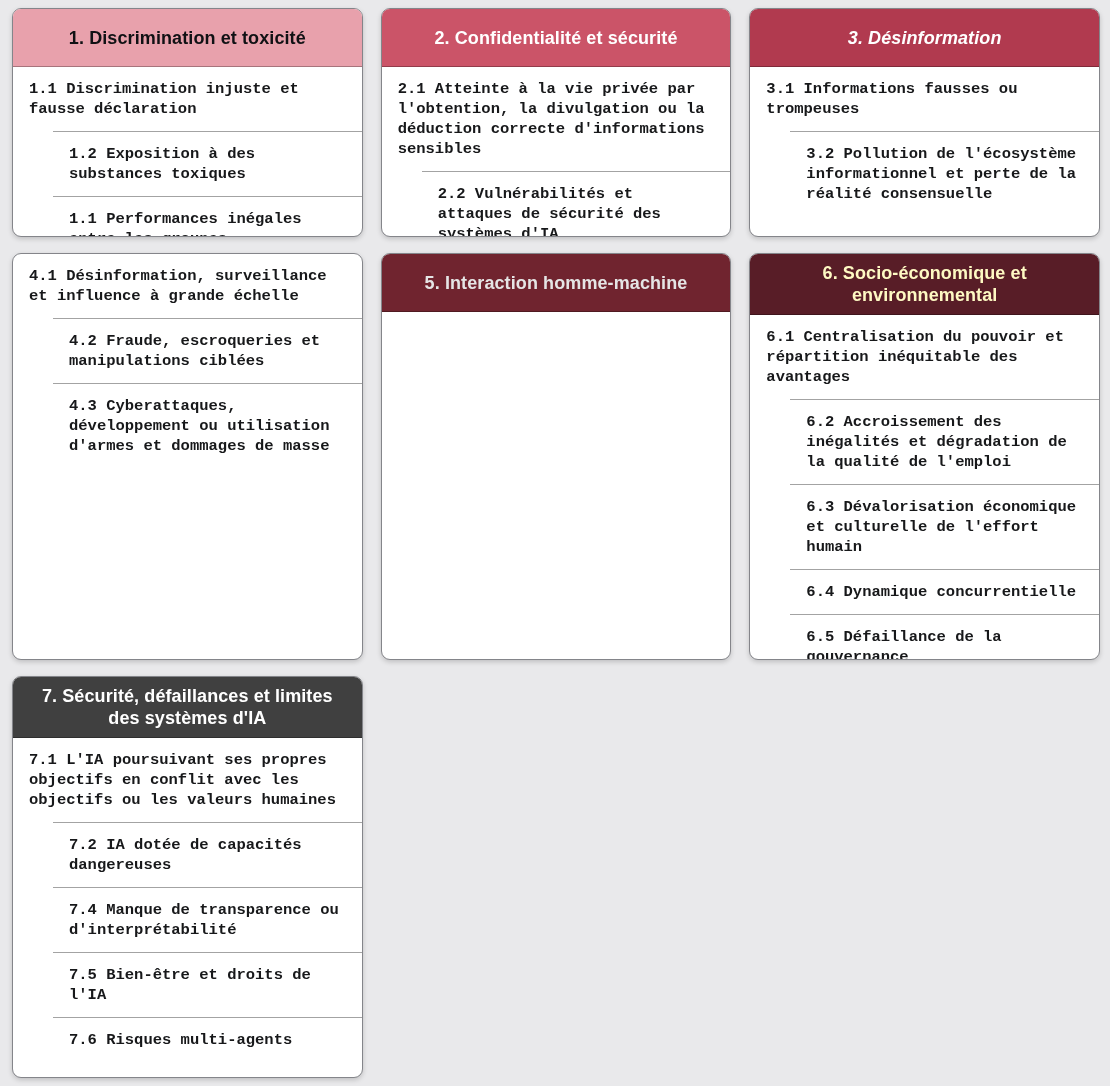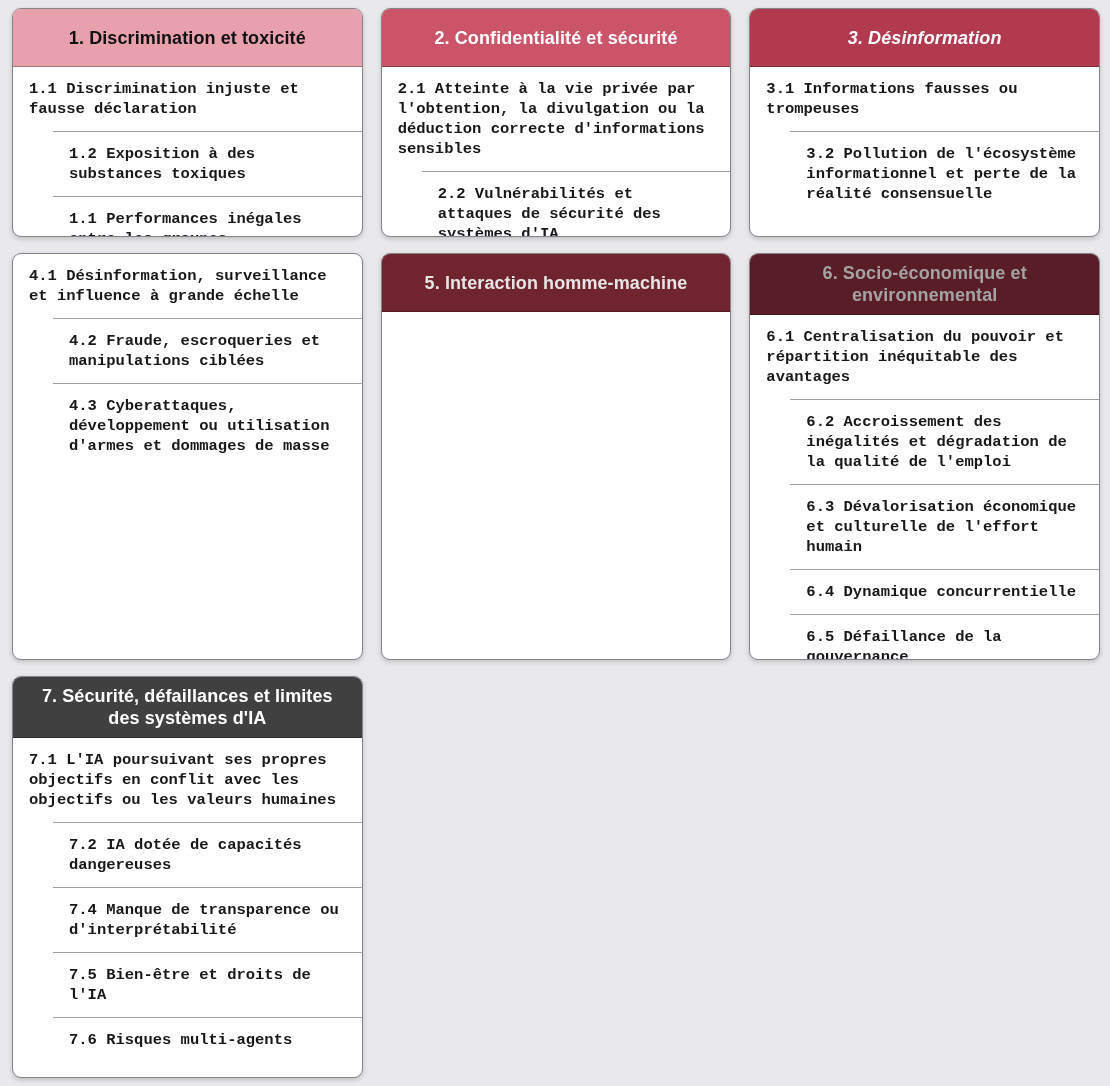--- a/index.html
+++ b/index.html
@@ -112,21 +112,21 @@
       </ul>
   </section>
 
   <section class="card">
     <header class="card-header" style="background: rgb(112, 36, 47); color: #e5e5e5;">
       <span class="card-title">5. Interaction homme-machine</span>
     </header>
   </section>
 
   <section class="card">
-    <header class="card-header" style="background: rgb(88, 29, 39); color: #a3a3a3;">
+    <header class="card-header" style="background: rgb(88, 29, 39); color: #fef9c3;">
       <span class="card-title">6. Socio-économique et environnemental</span>
     </header>
     <ul class="card-items">
         <li>6.1 Centralisation du pouvoir et répartition inéquitable des avantages</li>
         <li>6.2 Accroissement des inégalités et dégradation de la qualité de l'emploi</li>
         <li>6.3 Dévalorisation économique et culturelle de l'effort humain</li>
         <li>6.4 Dynamique concurrentielle</li>
         <li>6.5 Défaillance de la gouvernance</li>
         <li>6.6 Dommages à l'environnement</li>
       </ul>

